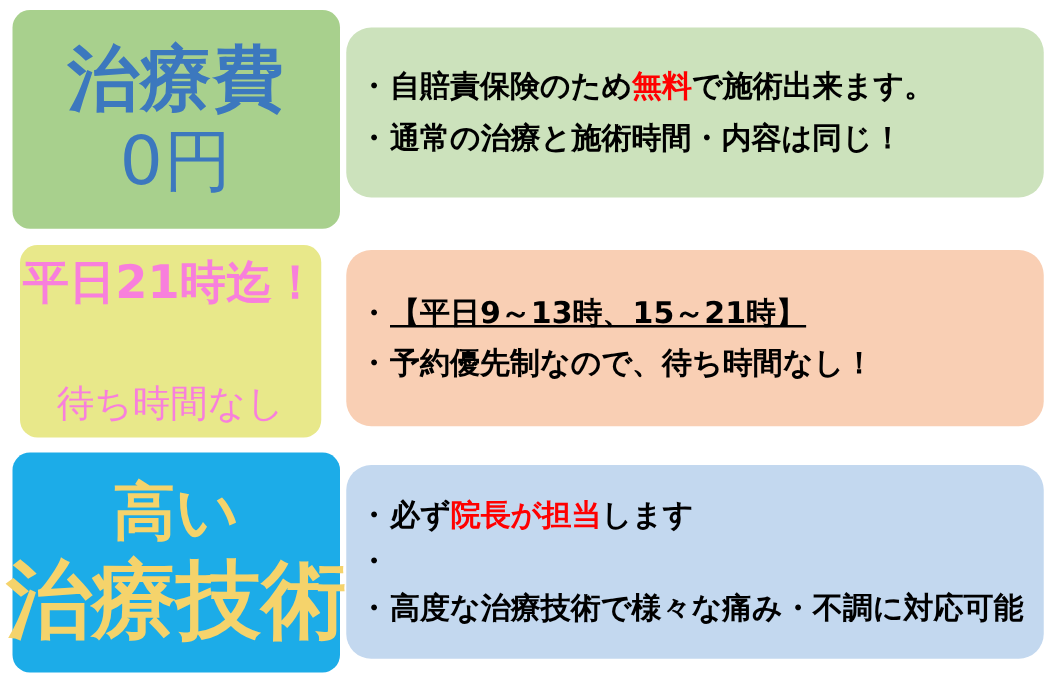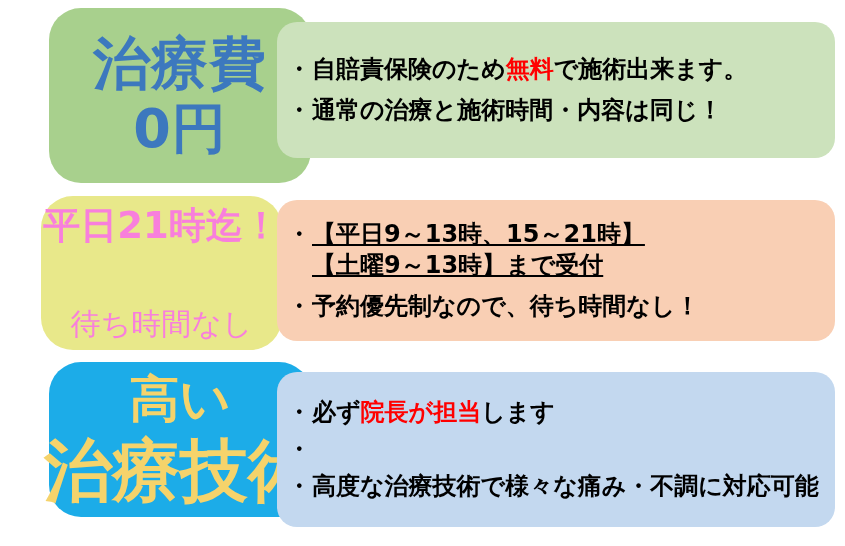--- a/index.html
+++ b/index.html
@@ -14,28 +14,27 @@
     position: relative;
     width: 845px;
     height: 546px;
     background: #ffffff;
     overflow: hidden;
   }
 
   
   .label-box {
     position: absolute;
-    border-radius: 32px;
+    border-radius: 14px;
     display: flex;
     flex-direction: column;
     align-items: center;
     justify-content: center;
     text-align: center;
     box-sizing: border-box;
-    margin-left: 39px;
   }
   .label-line {
     display: block;
     white-space: nowrap;
     line-height: 1.08;
   }
 
   
   #box-cost {
     left: 10px;  top: 8px;
@@ -44,48 +43,48 @@
   }
   #box-cost .l1 {
     color: #3c78be;
     font-size: 57px;
     font-weight: 700;
     letter-spacing: 1px;
   }
   #box-cost .l2 {
     color: #3c78be;
     font-size: 54px;
-    font-weight: 700;
+    font-weight: 400;
     letter-spacing: 1px;
     margin-top: 6px;
   }
 
   
   #box-hours {
-    left: 2px;  top: 196px;
+    left: 16px;  top: 196px;
     width: 241px; height: 154px;
     background: #e8e88a;
     gap: 48px;
   }
   #box-hours .l1 {
     color: #f87fdc;
     font-size: 37px;
     font-weight: 700;
   }
   #box-hours .l2 {
     color: #f87fdc;
     font-size: 30px;
     font-weight: 400;
     margin-top: 14px;
   }
 
   
   #box-skill {
     left: 10px;  top: 362px;
-    width: 262px; height: 155px;
+    width: 262px; height: 176px;
     background: #1cace8;
   }
   #box-skill .l1 {
     color: #f5d36b;
     font-size: 50px;
     font-weight: 700;
   }
   #box-skill .l2 {
     color: #f5d36b;
     font-size: 68px;
@@ -163,21 +162,20 @@
     <span class="label-line l1">平日21時迄！</span>
     <span class="label-line l2">待ち時間なし</span>
   </div>
 
   <div id="panel-hours" class="panel">
     <ul class="bullet-list">
       <li class="bullet-item">
         <span class="bullet-mark">・</span>
         <span class="bullet-text">
           <span class="sub-line">【平日9～13時、15～21時】</span>
-          <span class="sub-line">【土曜9～13時】まで受付</span>
         </span>
       </li>
       <li class="bullet-item">
         <span class="bullet-mark">・</span>
         <span class="bullet-text">予約優先制なので、待ち時間なし！</span>
       </li>
     </ul>
   </div>
 
   <div id="box-skill" class="label-box">

